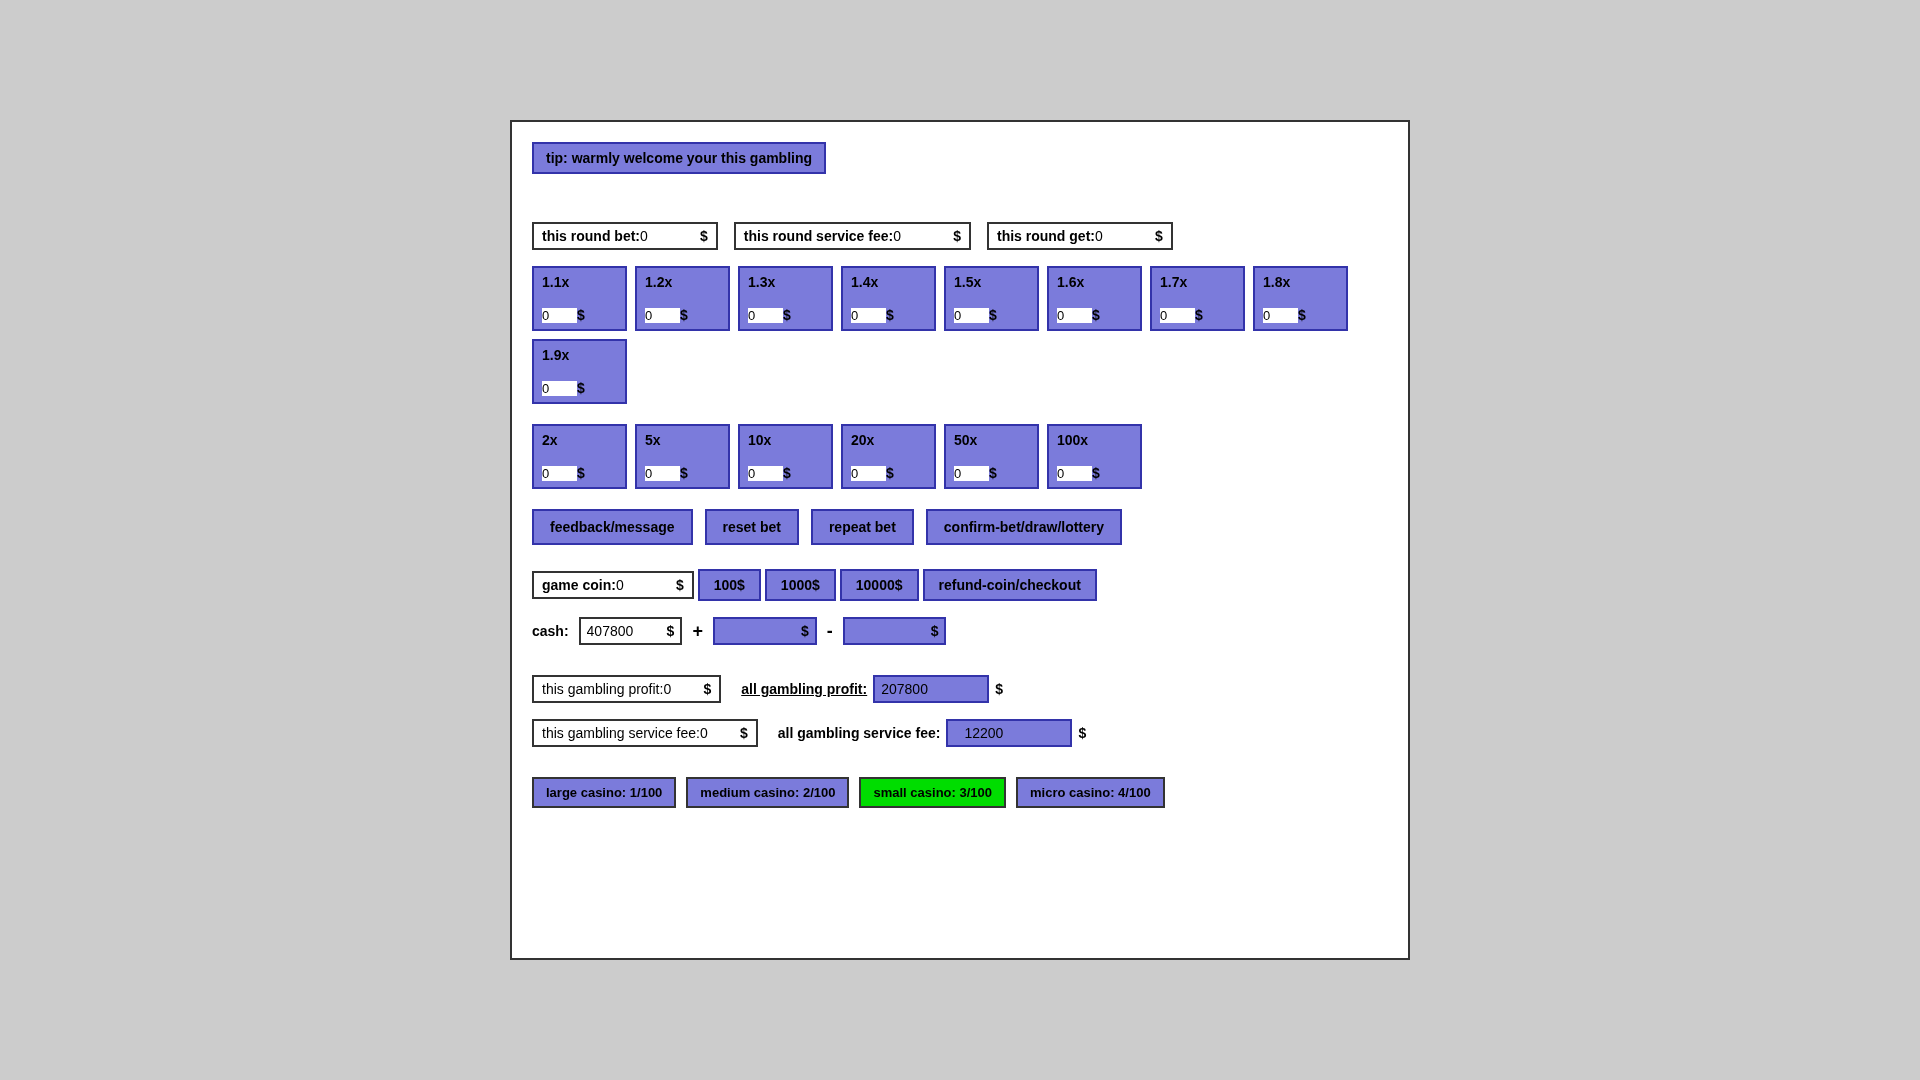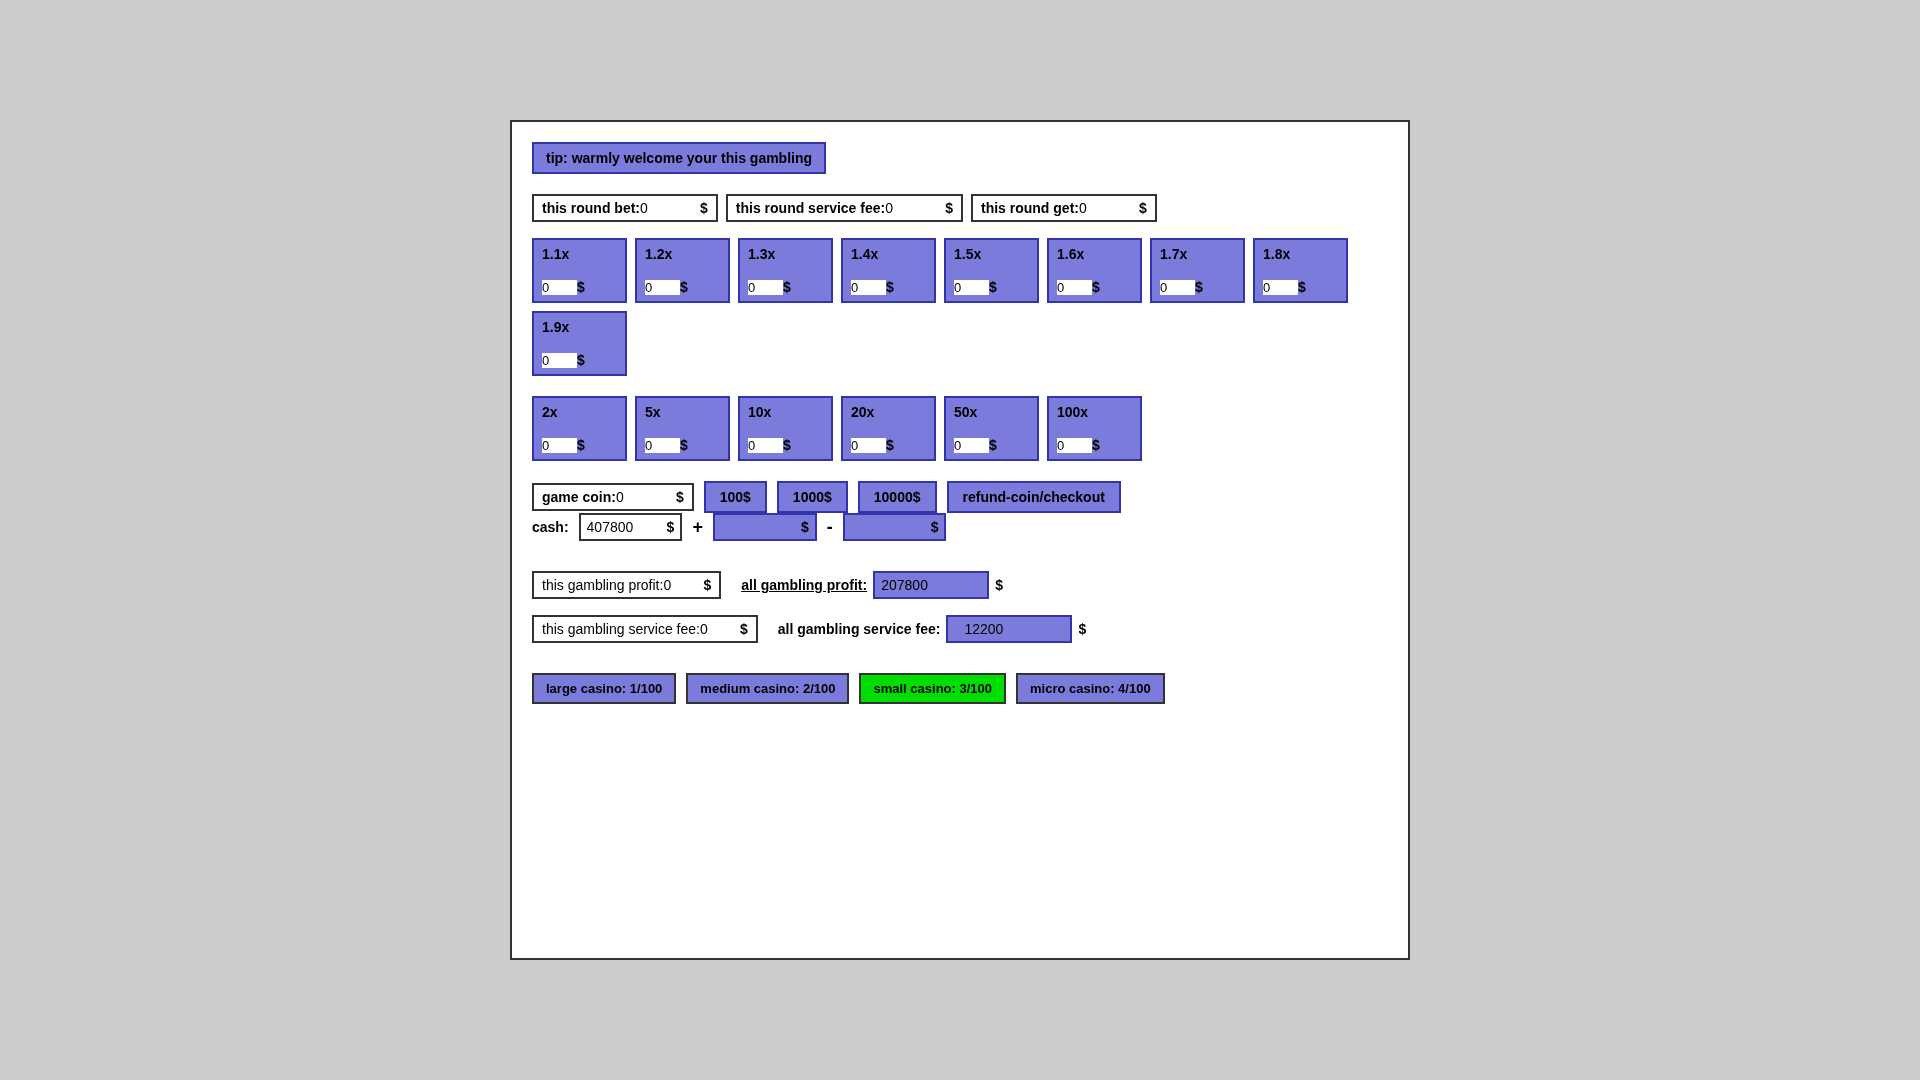--- a/index.html
+++ b/index.html
@@ -25,23 +25,24 @@
       border: 2px solid #3333aa;
       color: #000;
       padding: 6px 12px;
       display: inline-block;
       margin-bottom: 20px;
       font-weight: bold;
     }
     .row {
       display: flex;
       align-items: center;
-      gap: 8px;
+      gap: 16px;
       margin-bottom: 16px;
       flex-wrap: wrap;
+      margin-top: 28px;
     }
     .label-input {
       display: flex;
       align-items: center;
       border: 2px solid #333;
       padding: 4px 8px;
       background: white;
     }
     .label-input span {
       font-weight: bold;
@@ -100,22 +101,22 @@
       background: #7b7bdb;
       border: 2px solid #3333aa;
       padding: 8px 16px;
       font-weight: bold;
       cursor: pointer;
       font-size: 14px;
     }
     .coin-row {
       display: flex;
       align-items: center;
-      gap: 10px;
-      margin-bottom: 0;
+      gap: 4px;
+      margin-bottom: 16px;
       flex-wrap: wrap;
     }
     .coin-btn {
       background: #7b7bdb;
       border: 2px solid #3333aa;
       padding: 6px 14px;
       font-weight: bold;
       cursor: pointer;
       font-size: 14px;
     }
@@ -335,20 +336,26 @@
       <div class="multiplier-cell">
         <div class="mult-label">100x</div>
         <div class="mult-input-row">
           <input class="mult-input" type="text" value="0" style="">
           <span class="dollar">$</span>
         </div>
       </div>
     </div>
 
   
+  <div class="action-row">
+    <button class="action-btn">feedback/message</button>
+    <button class="action-btn">reset bet</button>
+    <button class="action-btn">repeat bet</button>
+    <button class="action-btn">confirm-bet/draw/lottery</button>
+  </div>
 
   
   <div class="coin-row">
     <div class="label-input">
       <span>game coin:</span>
       <input class="input-box" type="text" value="0" style="">
       <span class="dollar">$</span>
     </div>
     <button class="coin-btn">100$</button>
     <button class="coin-btn">1000$</button>

